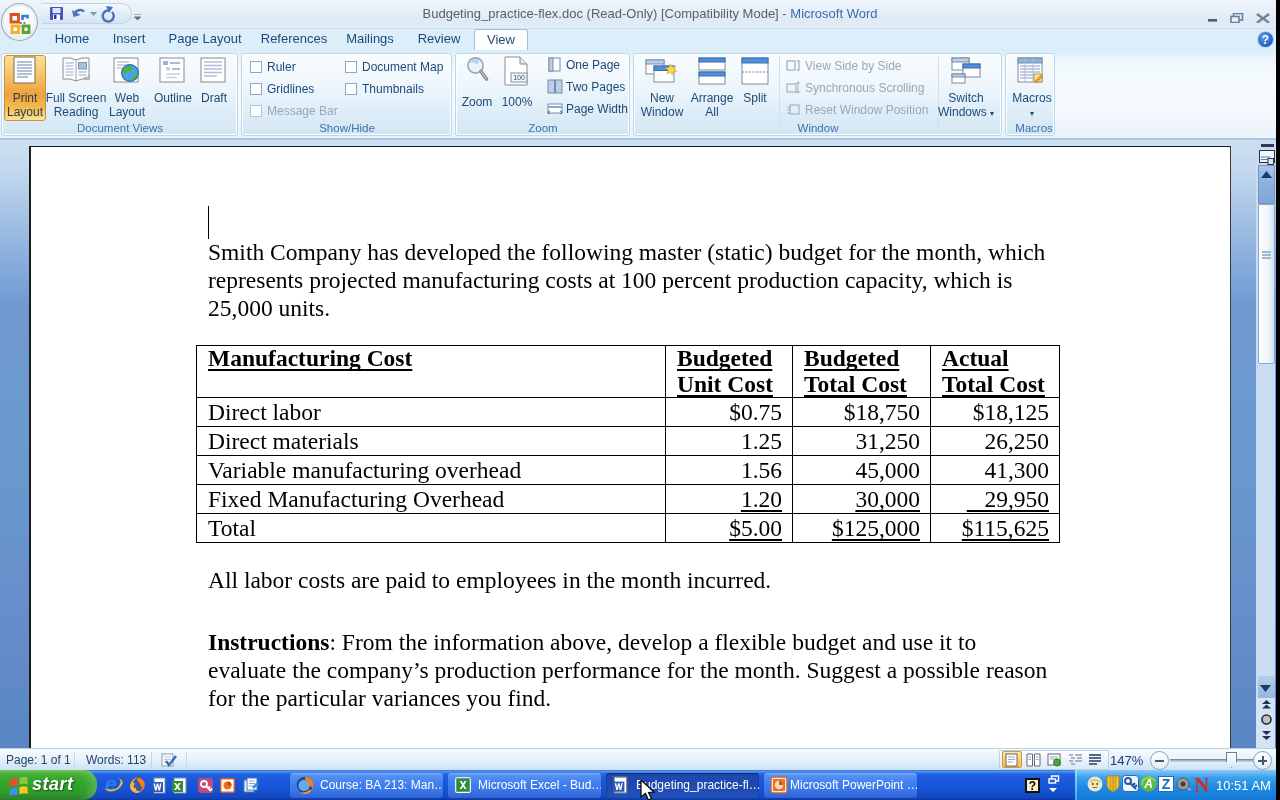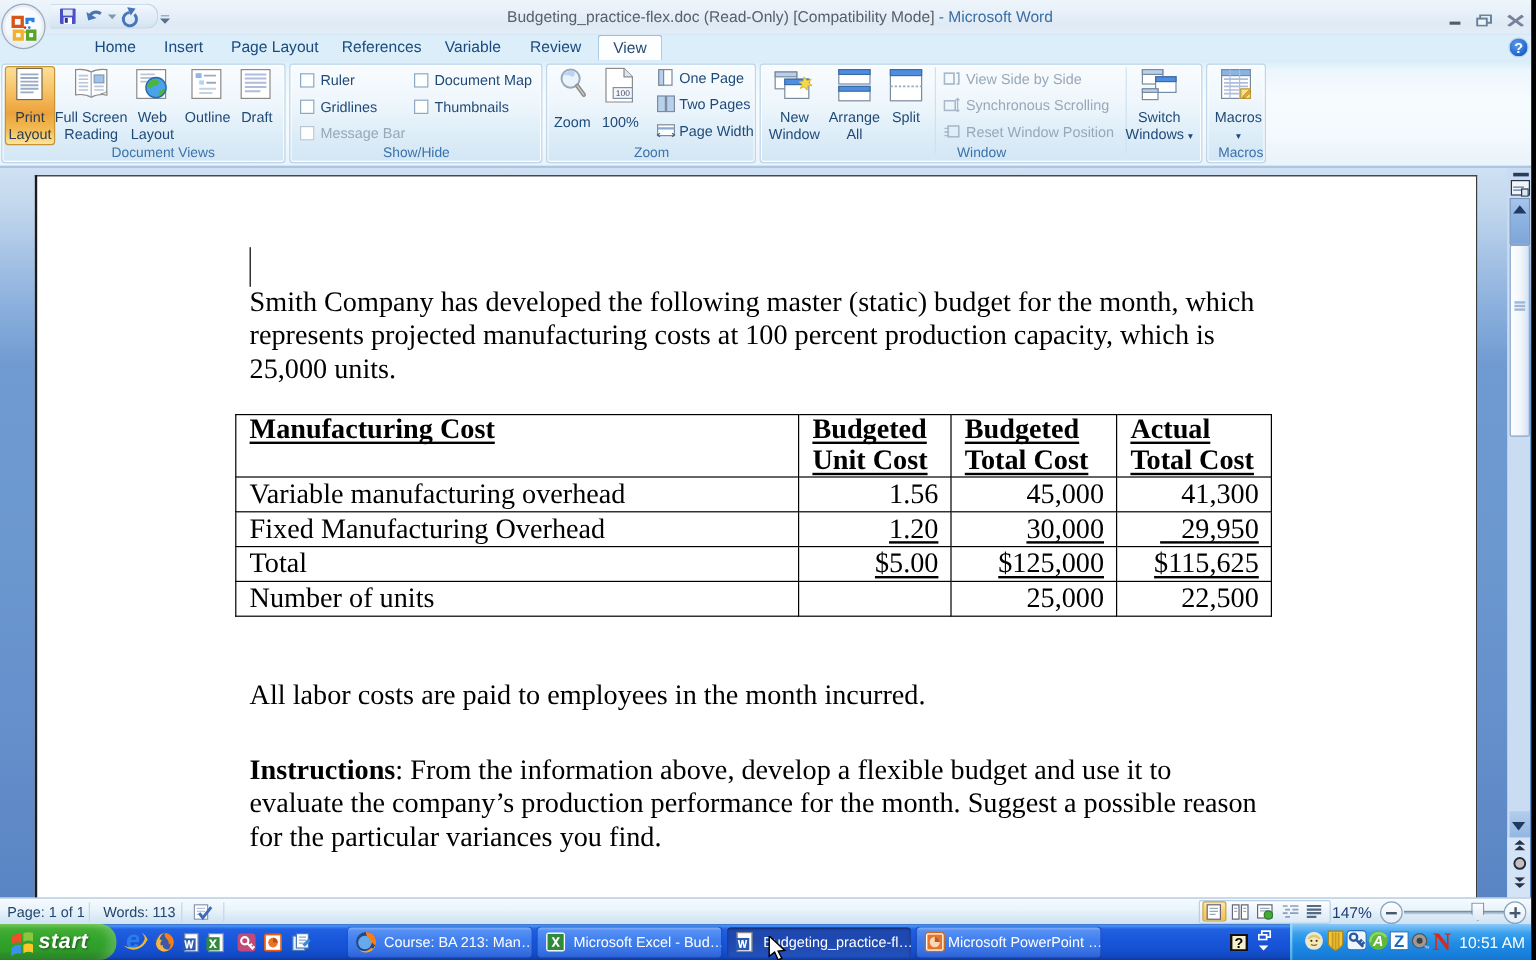--- a/index.html
+++ b/index.html
@@ -20,32 +20,32 @@
     background:radial-gradient(circle at 50% 35%, #ffffff 0%, #f4f8fc 55%, #dfe8f0 80%, #c8d4e0 100%);
     border:1px solid #9aa8b8; box-shadow:0 0 0 2px #e8eef5 inset; }
 
   
   #qat { left:42px; top:3px; width:90px; height:21px; border-radius:0 10px 10px 0;
     background:linear-gradient(180deg,#f3f8fd,#e2edf8 50%,#d5e4f2);
     border:1px solid #c2d5e8; border-left:none; }
 
   
   #tabrow { left:0; top:29px; width:1276px; height:21px; background:#dceef9; }
-  .tab { top:0; height:21px; font-size:13px; color:#1a4a7e; line-height:20px; text-align:center;margin-left:24px; }
+  .tab { top:0; height:21px; font-size:13px; color:#1a4a7e; line-height:20px; text-align:center; }
   #tab-view { background:#fdfeff; border:1px solid #9ebfdb; border-bottom:none; border-radius:3px 3px 0 0; color:#2a4d74; }
 
   
   #ribbon { left:0; top:50px; width:1276px; height:90px;
     background:linear-gradient(180deg,#d8ecf8 0%,#ecf6fc 10%,#f6fbfe 35%,#f4f9fd 70%,#e9f3fa 100%);
     border-bottom:2px solid #aac6e0; }
   .rgsep { top:6px; width:1px; height:72px; background:#cfe0ee; }
   .rgbox { position:absolute; top:3px; height:83px; border:1px solid #bdd6ea; border-radius:3px;
     background:linear-gradient(180deg,#f9fcfe 0%,#eef6fc 40%,#ddedf8 72%,#d3e6f4 100%);
     box-shadow:0 0 0 1px #fdfeff inset; }
-  .rglabel { bottom:4px; left:16px; width:100%; text-align:center; font-size:11.5px; color:#3a72ac; }
+  .rglabel { bottom:4px; left:0; width:100%; text-align:center; font-size:11.5px; color:#3a72ac; }
   .rlabel { font-size:12px; color:#1f4a78; text-align:center; line-height:14px; }
   .rchk { width:12px; height:12px; background:#fdfefe; border:1px solid #8ca8c2; }
   .rchktext { font-size:12px; color:#1f4a78; }
   .disab { color:#98a8b8 !important; }
 
   
   #docarea { left:0; top:140px; width:1276px; height:608px;
     background:linear-gradient(180deg,#cfe1f3 0%,#c3d8ee 5%,#8fb2de 18%,#6f9bd2 27%,#6b97cf 55%,#6590cb 75%,#5a85c4 100%); }
   #page { left:29px; top:6px; width:1202px; height:602px; background:#ffffff;
     border-left:2px solid #1c1c1c; border-top:1px solid #1c1c1c; border-right:1px solid #3a3a3a; }
@@ -125,21 +125,21 @@
       <rect x="1" y="3.5" width="8" height="6" fill="#eef4fa" stroke="#68809c" stroke-width="1.6"></rect>
     </svg></div>
 <div class="winbtn abs" style="left:1256px"><svg width="14" height="10" viewBox="0 0 14 10">
       <path d="M2 0 L7 4 L12 0 L14 2 L9 5.2 L14 9 L12 10.5 L7 6.8 L2 10.5 L0 9 L5 5.2 L0 2 Z" fill="#78819c"></path>
     </svg></div>
 <div id="tabrow" class="abs">
   <div class="tab abs" style="left:50px;width:44px">Home</div>
   <div class="tab abs" style="left:108px;width:42px">Insert</div>
   <div class="tab abs" style="left:165px;width:80px">Page Layout</div>
   <div class="tab abs" style="left:258px;width:72px">References</div>
-  <div class="tab abs" style="left:342px;width:56px">Variable</div>
+  <div class="tab abs" style="left:342px;width:56px">Mailings</div>
   <div class="tab abs" style="left:413px;width:52px">Review</div>
   <div class="tab abs" id="tab-view" style="left:474px;width:54px">View</div>
   <div class="abs" style="left:1257px;top:2px;width:17px;height:17px;border-radius:50%;background:radial-gradient(circle at 40% 35%,#5f9dea,#1e62c8 70%,#1553b4);border:1.5px solid #bcd6f0;color:#fff;font-size:12px;font-weight:bold;text-align:center;line-height:16px">?</div>
 </div>
 <div id="ribbon" class="abs">
   <div class="rgbox" style="left:1px;width:237px"></div>
   <div class="rgbox" style="left:241px;width:211px"></div>
   <div class="rgbox" style="left:455px;width:175px"></div>
   <div class="rgbox" style="left:633px;width:369px"></div>
   <div class="rgbox" style="left:1005px;width:50px"></div>
@@ -305,43 +305,49 @@
   <div class="abs" style="left:177px;top:59px;width:1px;height:33px;background:#000"></div>
   <div class="serif abs" id="para1" style="left:177px;top:91px;font-size:23.5px;line-height:28.2px;white-space:nowrap">Smith Company has developed the following master (static) budget for the month, which<br>represents projected manufacturing costs at 100 percent production capacity, which is<br>25,000 units.</div>
   <table class="serif abs" id="dtable" style="left:165px;top:198px;border-collapse:collapse;font-size:23.5px">
     <tbody>
           <tr style="height:50px">
       <td class="c0" style="vertical-align:top"><u><b>Manufacturing Cost</b></u></td>
       <td class="c1" style="vertical-align:top"><u><b>Budgeted</b></u><br><u><b>Unit Cost</b></u></td>
       <td class="c2" style="vertical-align:top"><u><b>Budgeted</b></u><br><u><b>Total Cost</b></u></td>
       <td class="c3" style="vertical-align:top"><u><b>Actual</b></u><br><u><b>Total Cost</b></u></td>
     </tr>
+    <tr>
+            <td class="c0">Direct labor</td>
+            <td class="c1 num">$0.75</td>
+            <td class="c2 num">$18,750</td>
+            <td class="c3 num">$18,125</td>
+          </tr>
+    <tr>
+            <td class="c0">Direct materials</td>
+            <td class="c1 num">1.25</td>
+            <td class="c2 num">31,250</td>
+            <td class="c3 num">26,250</td>
+          </tr>
     <tr>
             <td class="c0">Variable manufacturing overhead</td>
             <td class="c1 num">1.56</td>
             <td class="c2 num">45,000</td>
             <td class="c3 num">41,300</td>
           </tr>
     <tr>
             <td class="c0">Fixed Manufacturing Overhead</td>
             <td class="c1 num"><u>1.20</u></td>
             <td class="c2 num"><u>30,000</u></td>
             <td class="c3 num"><u>&nbsp;&nbsp;&nbsp;29,950</u></td>
           </tr>
     <tr>
             <td class="c0">Total</td>
             <td class="c1 num"><u>$5.00</u></td>
             <td class="c2 num"><u>$125,000</u></td>
             <td class="c3 num"><u>$115,625</u></td>
-          </tr>
-    <tr>
-            <td class="c0">Number of units</td>
-            <td class="c1 num"></td>
-            <td class="c2 num">25,000</td>
-            <td class="c3 num">22,500</td>
           </tr>
   </tbody>
       </table>
   <div class="serif abs" style="left:177px;top:419px;font-size:23.5px;line-height:28.2px;white-space:nowrap">All labor costs are paid to employees in the month incurred.</div>
   <div class="serif abs" style="left:177px;top:481px;font-size:23.5px;line-height:28.2px;white-space:nowrap"><b>Instructions</b>: From the information above, develop a flexible budget and use it to<br>evaluate the company’s production performance for the month. Suggest a possible reason<br>for the particular variances you find.</div>
 </div>
   </div>
 <div id="scroll" class="abs">
   <div class="abs" style="left:5px;top:4px;width:13px;height:3px;background:#2b3d56"></div>
   <div class="abs" style="left:3px;top:10px;width:16px;height:13px;background:#f2f5f8;border:1px solid #24364e"><svg width="14" height="11" viewBox="0 0 14 11">

